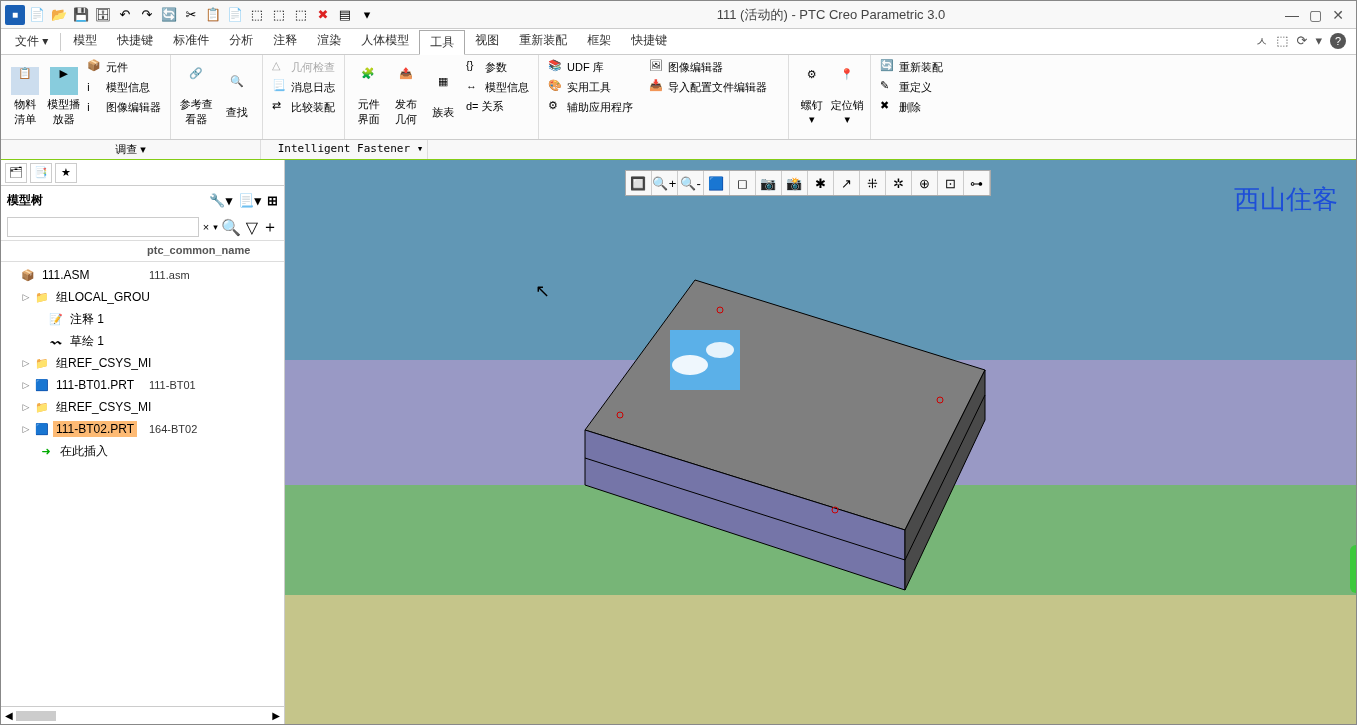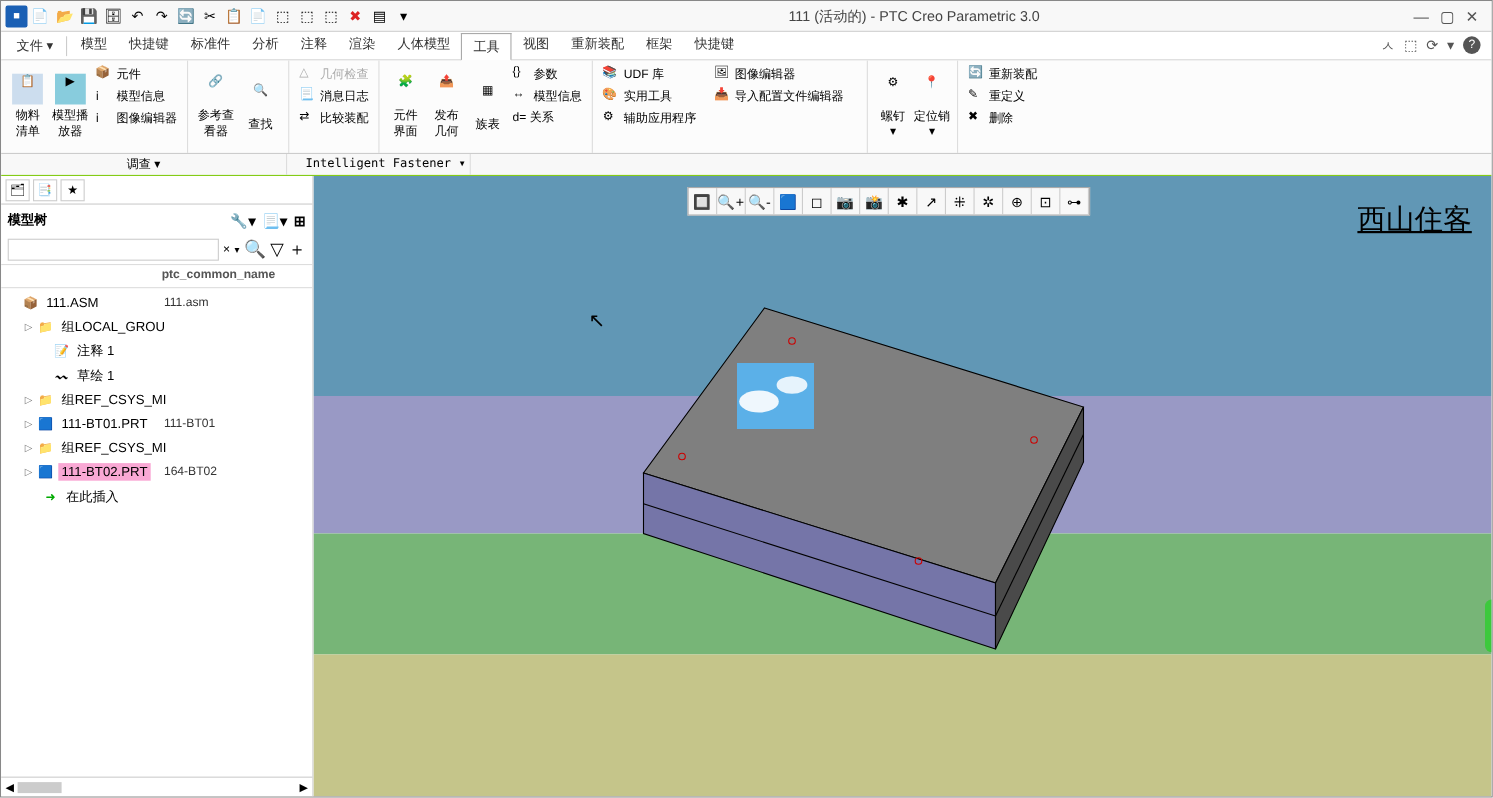--- a/index.html
+++ b/index.html
@@ -29,35 +29,35 @@
 .sb-tab { width: 22px; height: 20px; border: 1px solid #ccc; display: flex; align-items: center; justify-content: center; font-size: 11px; cursor: pointer; }
 .sb-header { height: 28px; display: flex; align-items: center; padding: 0 6px; font-size: 12px; font-weight: bold; }
 .sb-header .tools { margin-left: auto; display: flex; gap: 6px; font-size: 13px; }
 .sb-search { height: 26px; display: flex; align-items: center; padding: 0 6px; gap: 4px; }
 .sb-search input { flex: 1; border: 1px solid #ccc; height: 20px; font-size: 11px; padding: 0 3px; }
 .sb-colhead { height: 22px; border-top: 1px solid #ddd; border-bottom: 1px solid #ddd; display: flex; font-size: 11px; color: #555; }
 .sb-colhead > div:first-child { width: 140px; }
 .sb-colhead > div { padding: 3px 6px; font-weight: bold; }
 .tree { flex: 1; overflow: auto; font-size: 12px; padding: 2px 0; }
 .tree-row { display: flex; align-items: center; height: 22px; padding-left: 4px; cursor: pointer; }
-.tree-row.sel .node-name { background: #f9a8d4; }
+.tree-row.sel .node-name { background: #fdba74; }
 .tri { width: 10px; display: inline-block; text-align: center; color: #777; font-size: 9px; }
 .node-ico { width: 16px; height: 16px; margin: 0 3px; display: inline-flex; align-items: center; justify-content: center; font-size: 11px; }
 .node-name { padding: 1px 3px; }
 .tree-col2 { position: absolute; left: 148px; font-size: 11px; color: #333; }
 .tree-row { position: relative; }
 .sb-scroll { height: 18px; border-top: 1px solid #ccc; display: flex; align-items: center; padding: 0 4px; }
 .viewport { flex: 1; position: relative; overflow: hidden; }
 .bg-sky { position: absolute; left: 0; right: 0; top: 0; height: 200px; background: #6197b5; }
 .bg-purple { position: absolute; left: 0; right: 0; top: 200px; height: 125px; background: #9999c5; }
 .bg-green { position: absolute; left: 0; right: 0; top: 325px; height: 110px; background: #77b577; }
 .bg-tan { position: absolute; left: 0; right: 0; top: 435px; bottom: 0; background: #c5c58a; }
 .vp-toolbar { position: absolute; top: 10px; left: 340px; height: 26px; background: #f8f8f8; border: 1px solid #aaa; display: flex; }
 .vp-btn { width: 26px; height: 24px; border-right: 1px solid #ccc; display: flex; align-items: center; justify-content: center; font-size: 13px; cursor: pointer; }
-.watermark { position: absolute; top: 22px; right: 18px; color: #000000; font-size: 26px; text-decoration: underline; font-family: KaiTi, serif; text-align: center; }
+.watermark { position: absolute; top: 22px; right: 18px; color: #1d4ed8; font-size: 26px; font-family: KaiTi, serif; text-align: center; }
 .box3d { position: absolute; top: 110px; left: 240px; }
 .cursor { position: absolute; top: 120px; left: 250px; font-size: 18px; color: #000; }
 .green-knob { position: absolute; right: -6px; top: 385px; width: 12px; height: 48px; background: #3cc93c; border-radius: 6px 0 0 6px; }
 </style>
 </head>
 <body>
 
 <div class="titlebar">
   <div class="title-icons">
     <span class="title-icon" style="background:#1a5fb4;color:#fff;font-size:10px;border-radius:2px">■</span>

